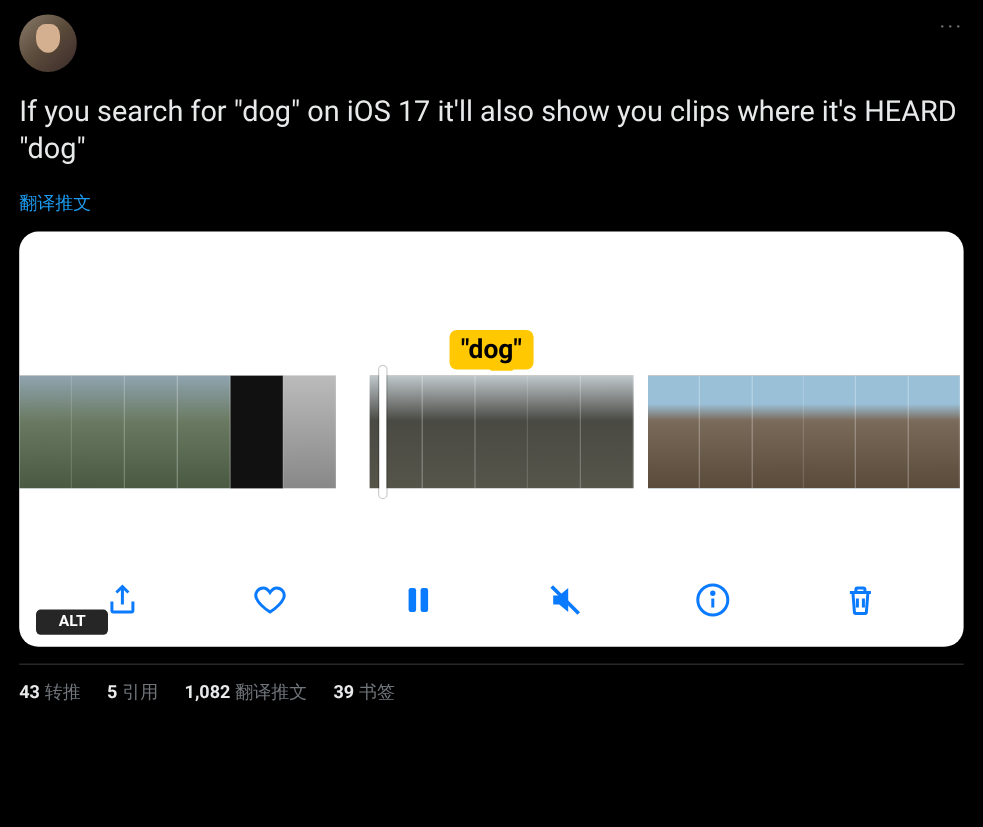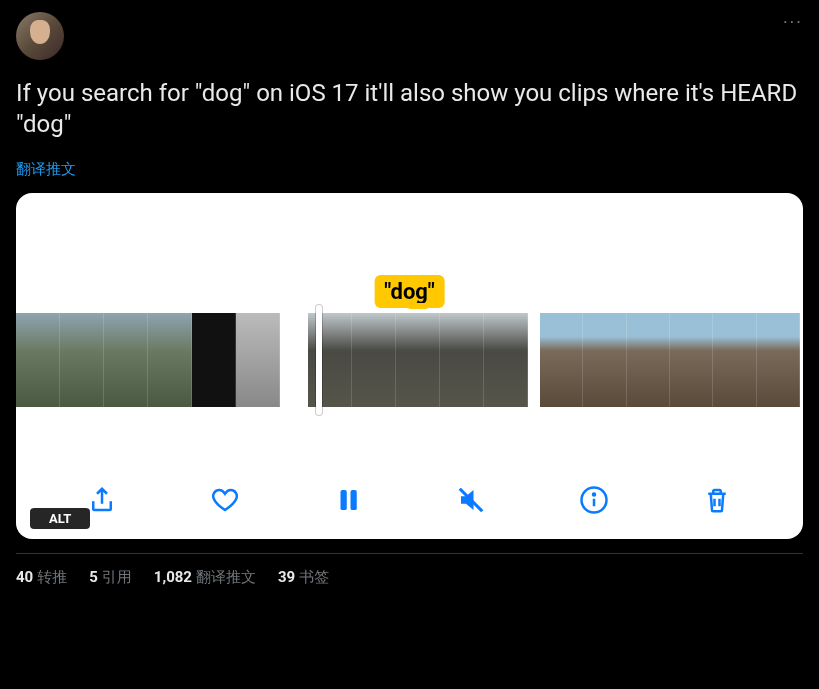--- a/index.html
+++ b/index.html
@@ -261,19 +261,19 @@
       </div>
     </div>
 
     <div class="alt-badge">ALT</div>
   </div>
 
 
   <hr class="divider">
 
   <div class="stats">
-    <div><span class="num">40</span><span>转推</span></div>
+    <div><span class="num">43</span><span>转推</span></div>
     <div><span class="num">5</span><span>引用</span></div>
     <div><span class="num">1,082</span><span>翻译推文</span></div>
     <div><span class="num">39</span><span>书签</span></div>
   </div>
 
 </div>
 
 </body></html>

